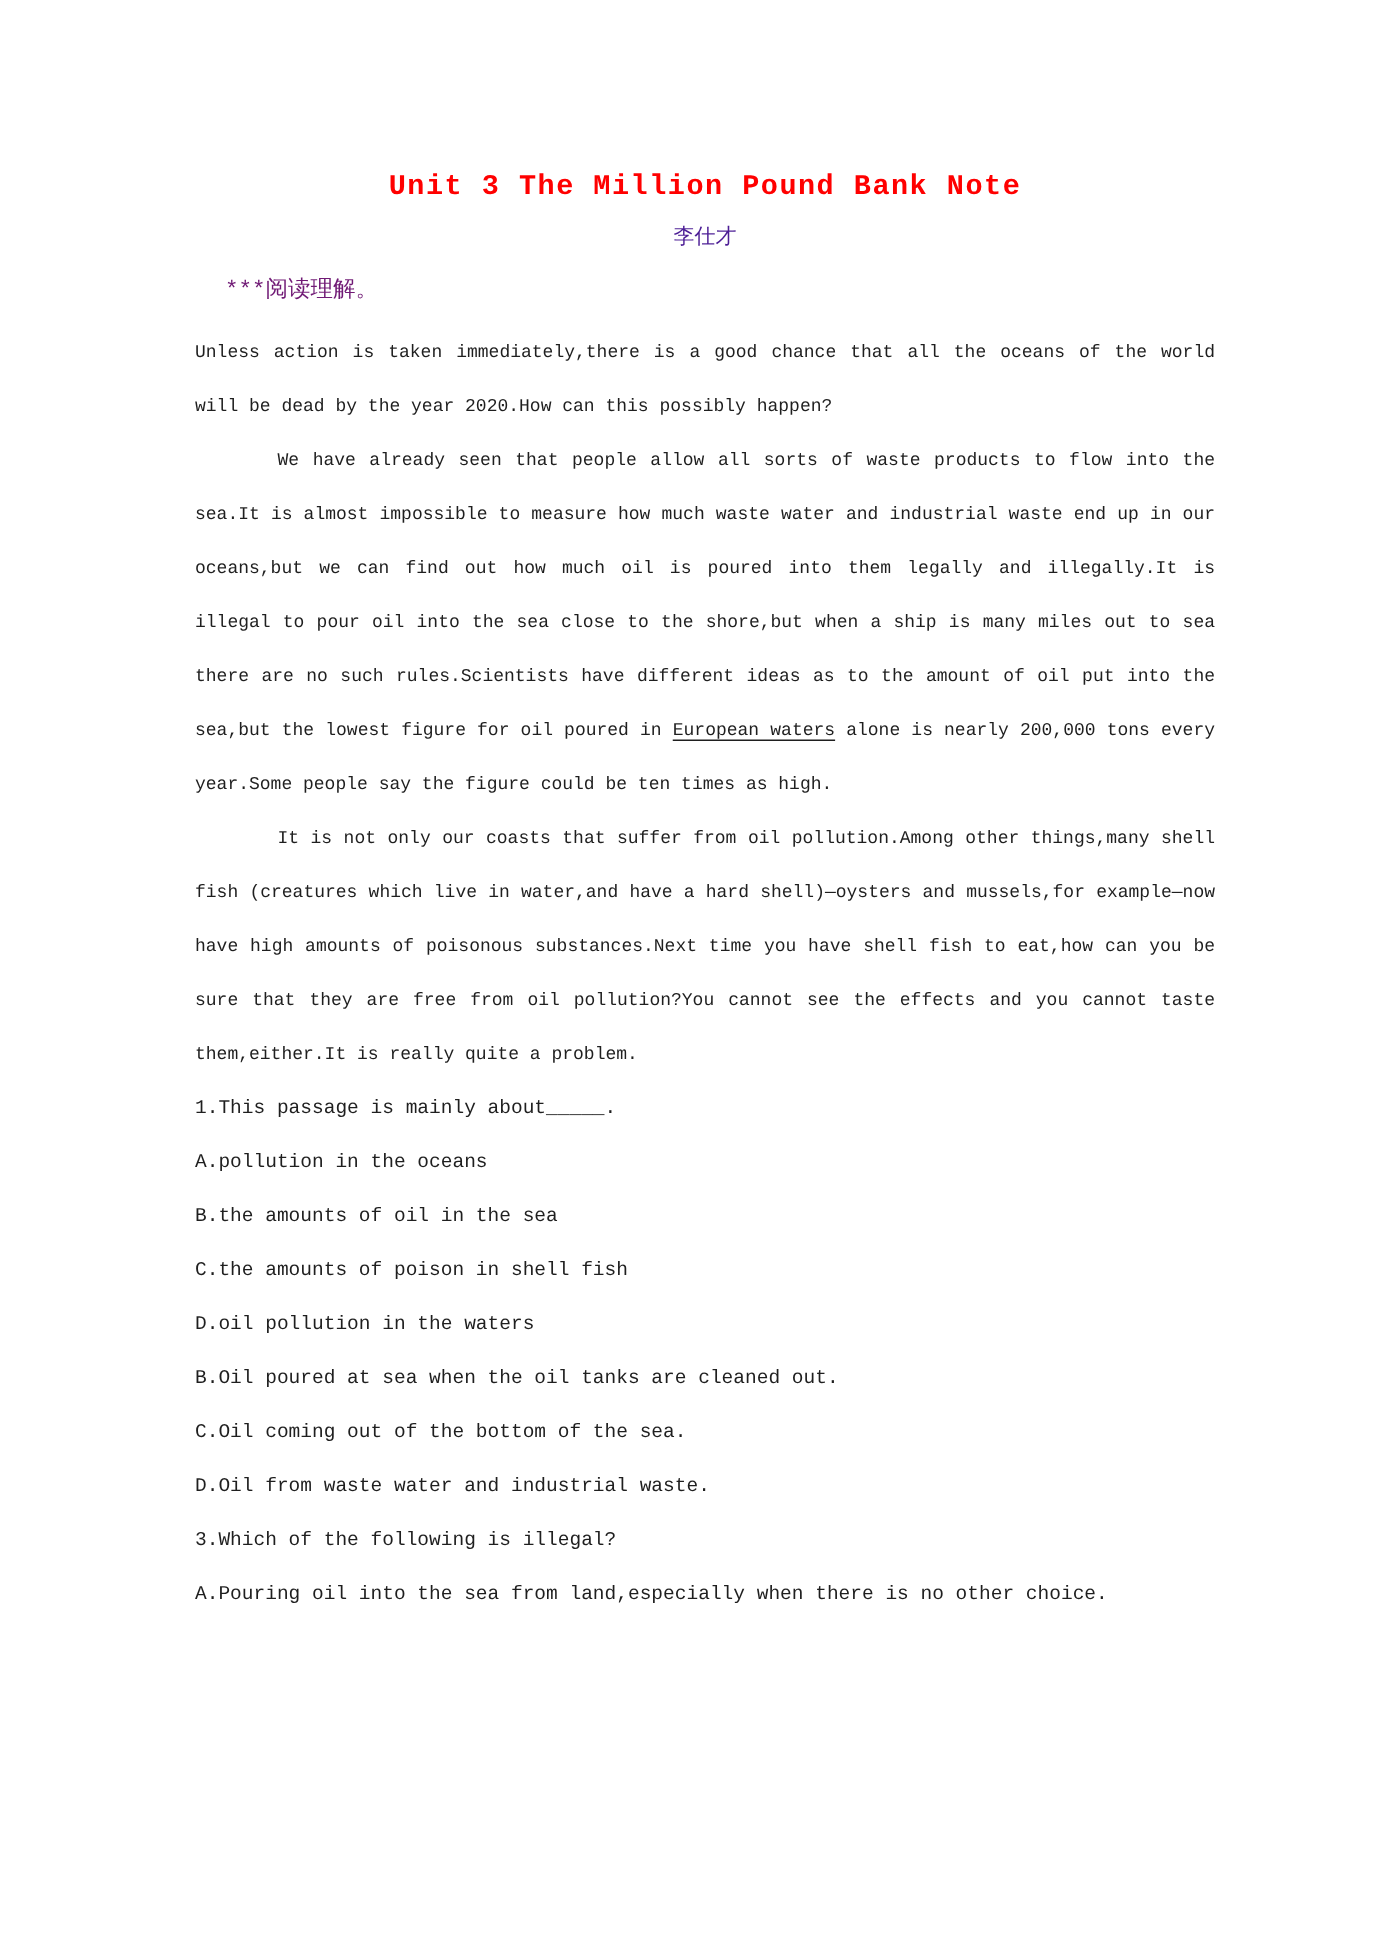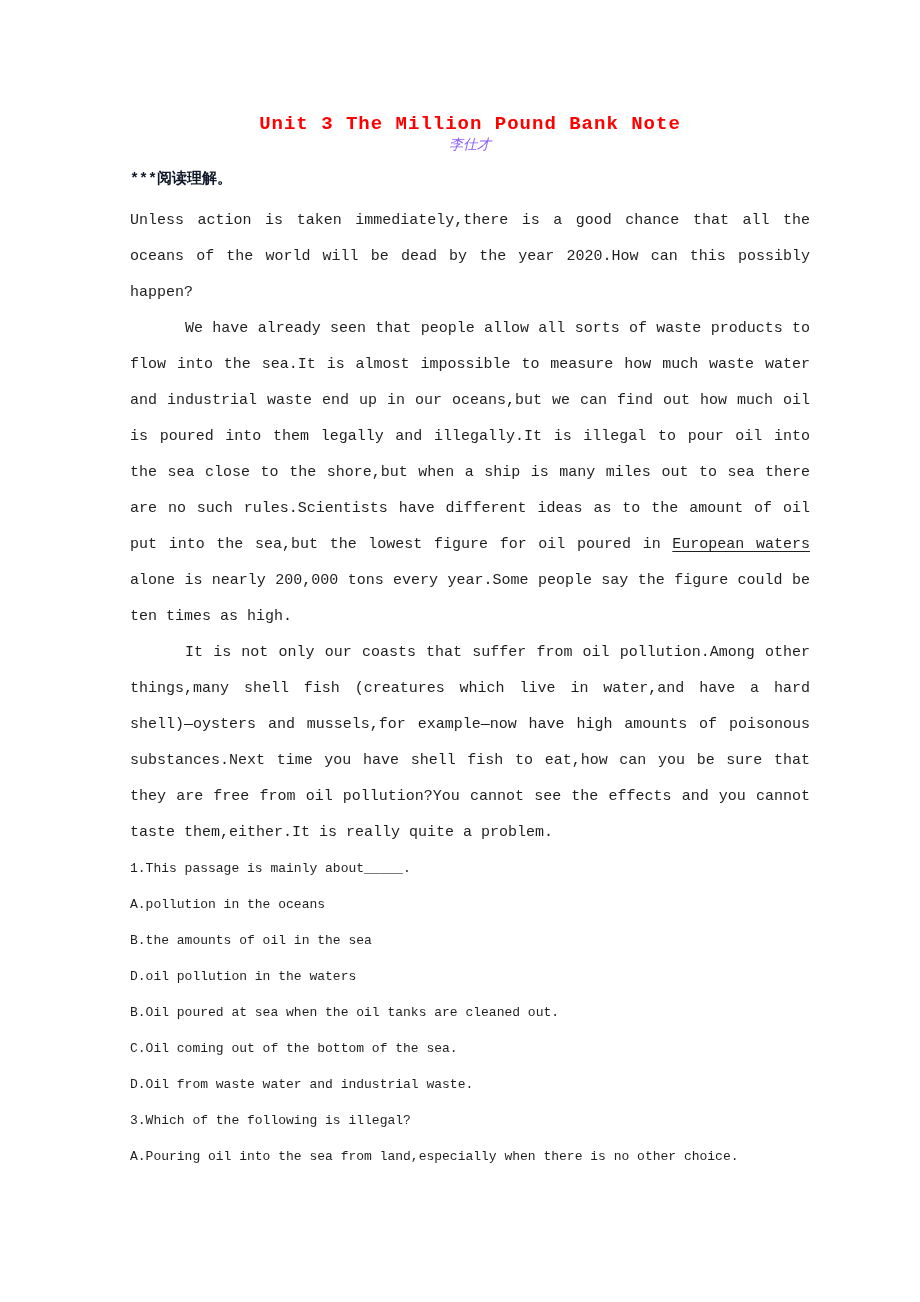--- a/index.html
+++ b/index.html
@@ -24,34 +24,35 @@
     font-size: 19px;
     font-weight: bold;
     line-height: 24px;
     color: #ff0000;
     letter-spacing: 1px;
   }
   .author {
     text-align: center;
     font-size: 14px;
     line-height: 18px;
-    color: #8b5cf6;
-    font-style: italic;
+    margin-top: 14px;
+    color: #4c1d95;
   }
   .section-heading {
     font-size: 15px;
-    font-weight: bold;
+    font-weight: normal;
     line-height: 20px;
     margin-top: 16px;
-    color: #0f172a;
+    color: #701a75;
+    margin-left: 20px;
   }
   .body-block { margin-top: 13px; }
   .para {
     margin: 0;
-    font-size: 15px;
+    font-size: 12px;
     line-height: 36px;
     text-align: justify;
   }
   .para.indent { text-indent: 55px; }
   .line {
     margin: 0;
     font-size: 13px;
     line-height: 36px;
     text-align: left;
     white-space: nowrap;
@@ -73,20 +74,21 @@
 
     <p class="para"><span>Unless action is taken immediately,there is a good chance that all the oceans of the world will be dead by the year 2020.How can this possibly happen?</span></p>
 
     <p class="para indent"><span>We have already seen that people allow all sorts of waste products to flow into the sea.It is almost impossible to measure how much waste water and industrial waste end up in our oceans,but we can find out how much oil is poured into them legally and illegally.It is illegal to pour oil into the sea close to the shore,but when a ship is many miles out to sea there are no such rules.Scientists have different ideas as to the amount of oil put into the sea,but the lowest figure for oil poured in </span><span class="u">European waters</span><span> alone is nearly 200,000 tons every year.Some people say the figure could be ten times as high.</span></p>
 
     <p class="para indent"><span>It is not only our coasts that suffer from oil pollution.Among other things,many shell fish (creatures which live in water,and have a hard shell)—oysters and mussels,for example—now have high amounts of poisonous substances.Next time you have shell fish to eat,how can you be sure that they are free from oil pollution?You cannot see the effects and you cannot taste them,either.It is really quite a problem.</span></p>
 
     <p class="line">1.This passage is mainly about_____.</p>
     <p class="line">A.pollution in the oceans</p>
     <p class="line">B.the amounts of oil in the sea</p>
+    <p class="line">C.the amounts of poison in shell fish</p>
     <p class="line">D.oil pollution in the waters</p>
 
     <p class="line">B.Oil poured at sea when the oil tanks are cleaned out.</p>
     <p class="line">C.Oil coming out of the bottom of the sea.</p>
     <p class="line">D.Oil from waste water and industrial waste.</p>
 
     <p class="line">3.Which of the following is illegal?</p>
     <p class="line">A.Pouring oil into the sea from land,especially when there is no other choice.</p>
 
   </div>

